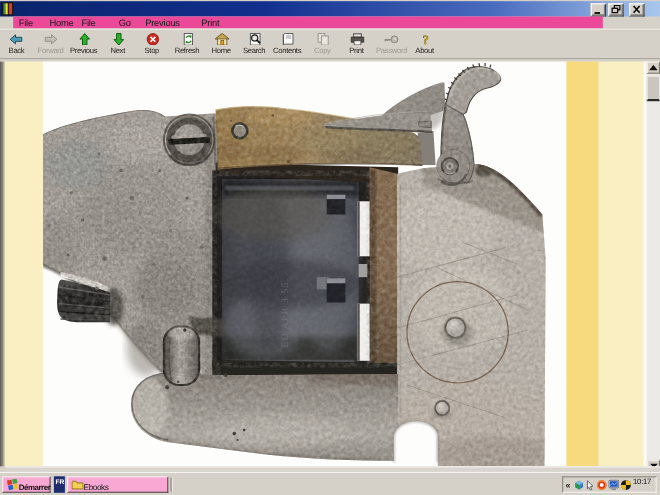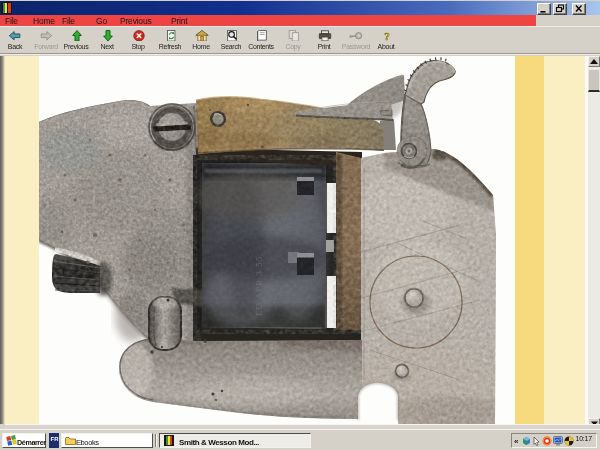--- a/index.html
+++ b/index.html
@@ -2,39 +2,39 @@
 <html><head><meta charset="utf-8">
 <style>
 *{margin:0;padding:0;box-sizing:border-box}
 html,body{width:600px;height:450px;overflow:hidden}
 body{font-family:"Liberation Sans",sans-serif;background:#d5d1c9;position:relative}
 #titlebar{position:absolute;left:0;top:0;width:600px;height:15px;background:linear-gradient(90deg,#0a246a 0%,#122f8e 40%,#4a6cbe 75%,#a9c6ec 100%);border-top:1px solid #d5d1c9}
 #ticon{position:absolute;left:1px;top:1px;width:11px;height:12px;background:#151515}
 #ticon i{position:absolute;top:1px;bottom:1px;width:2px}
 #ttext{position:absolute;left:17px;top:2px;color:#fff;font-size:11px;font-weight:bold;letter-spacing:1.3px;white-space:nowrap}
 .wbtn{position:absolute;top:2px;width:14px;height:12px;overflow:hidden;background:#d5d1c9;border-top:1px solid #fff;border-left:1px solid #fff;border-right:1px solid #404040;border-bottom:1px solid #404040;box-shadow:inset -1px -1px 0 #808080}
-#menubar{position:absolute;left:0;top:15px;width:536px;height:11px;background:#ef4444}
+#menubar{position:absolute;left:12px;top:15px;width:536px;height:11px;background:#ec4899}
 .mitem{position:absolute;top:1px;font-size:8.5px;color:#1a1a1a;letter-spacing:-0.2px}
 #toolbar{position:absolute;left:0;top:26px;width:600px;height:27px;background:#d5d1c9;border-top:1px solid #eeebe5}
 .tbi{position:absolute;top:2.5px;width:14px;height:11.5px}
 .tbl{position:absolute;top:15.5px;font-size:7px;color:#26241f;letter-spacing:-0.3px;text-align:center;width:44px;margin-left:-22px}
 .tbl.dis{color:#9d988f}
 #tbgroove{position:absolute;left:0;top:53px;width:600px;height:2px;background:#9a968e;border-bottom:1px solid #f2efe9}
 #content{position:absolute;left:0;top:56px;width:600px;height:368px;background:#faefc2}
 #lborder{position:absolute;left:0;top:0;width:5px;height:368px;background:linear-gradient(90deg,#5d5a55,#8a867e 45%,#cdc4a4 80%,#faefc2)}
 #whitearea{position:absolute;left:39px;top:0;width:476px;height:368px;background:#fdfdfc}
 #goldstrip{position:absolute;left:515px;top:0;width:29px;height:368px;background:#f8da7e}
 #vscroll{position:absolute;left:588px;top:0;width:12px;height:373px;background:#eceae6}
 #vsgap{position:absolute;left:585px;top:0;width:3px;height:368px;background:#fbfaf8}
 .sbtn{position:absolute;left:588px;width:12px;height:11px;background:#d5d1c9;border:1px solid #f4f1ec;border-right-color:#7a766e;border-bottom-color:#7a766e}
 .sbtn svg{display:block;margin:2px auto 0}
 #sthumb{position:absolute;left:588px;top:13px;width:12px;height:23px;background:#c9c5bf;border:1px solid #e8e5e0;border-bottom:2px solid #2a2a28}
 #botline{position:absolute;left:5px;top:424px;width:595px;height:5px;background:#d9d5ce;border-top:1px solid #f5f3ef}
 #taskbar{position:absolute;left:0;top:429px;width:600px;height:21px;background:#d5d1c9;border-top:1px solid #f5f3ef}
-.tkbtn{position:absolute;top:3px;height:15px;background:#ffffff;border-top:1px solid #f3f1ec;border-left:1px solid #f3f1ec;border-right:1px solid #504d48;border-bottom:1px solid #504d48;font-size:8px;color:#111}
+.tkbtn{position:absolute;top:3px;height:15px;background:#f9a8d4;border-top:1px solid #f3f1ec;border-left:1px solid #f3f1ec;border-right:1px solid #504d48;border-bottom:1px solid #504d48;font-size:8px;color:#111}
 .tkbtn .lbl{position:absolute;top:3.5px;white-space:nowrap;letter-spacing:-0.4px;font-size:7.5px}
 #trayarea{position:absolute;left:511px;top:3px;width:86px;height:15px;border-top:1px solid #8a867e;border-left:1px solid #8a867e;border-right:1px solid #f5f3ef;border-bottom:1px solid #f5f3ef}
 #clock{position:absolute;right:8px;top:5px;font-size:7px;color:#111;letter-spacing:-0.2px}
 .ticon{position:absolute;top:1px;width:11px;height:11px}
 .wbtn svg{display:block;margin:0 auto}
 .tbi{display:block}
 </style></head>
 <body>
 <div id="titlebar">
   <div id="ticon">
@@ -506,28 +506,20 @@
   </div>
   <div style="position:absolute;left:49px;top:3px;width:10px;height:15px;background:#1e2d6e"></div>
   <div style="position:absolute;left:50.5px;top:6px;color:#fff;font-size:6px;font-weight:bold">FR</div>
   <div class="tkbtn" style="left:61px;width:92px">
     <svg class="ticon" style="left:3px" viewBox="0 0 11 11">
         <path d="M0.5 3 L0.5 9.5 L10.5 9.5 L10.5 4 L5 4 L4 2.5 L1 2.5 Z" fill="#f4ce57" stroke="#8a6a10" stroke-width="0.8"></path>
       </svg>
     <span class="lbl" style="left:14px">Ebooks</span>
   </div>
   <div style="position:absolute;left:155px;top:4px;width:2px;height:13px;border-left:1px solid #807c74;border-right:1px solid #f5f3ef"></div>
-  <div class="tkbtn" style="left:159px;width:152px;font-weight:bold;background:#edece8;border-top-color:#504d48;border-left-color:#504d48;border-right-color:#f3f1ec;border-bottom-color:#f3f1ec">
-    <div class="ticon" style="left:4px;width:10px;background:#151515">
-        <i style="position:absolute;left:2px;top:1px;bottom:1px;width:2px;background:#3f8a50"></i>
-        <i style="position:absolute;left:4px;top:1px;bottom:1px;width:2px;background:#ede62a"></i>
-        <i style="position:absolute;left:6px;top:1px;bottom:1px;width:2px;background:#d14020"></i>
-      </div>
-    <span class="lbl" style="left:19px;font-size:8px">Smith &amp; Wesson Mod...</span>
-  </div>
   <div id="trayarea">
     <span style="position:absolute;left:2px;top:3px;font-size:8px;font-weight:bold;color:#222">«</span>
     <svg style="position:absolute;left:10px;top:2px" width="9" height="10" viewBox="0 0 9 10">
         <path d="M1 3 L4.5 1 L8 3 L8 7 L4.5 9 L1 7 Z" fill="#3a7ec2"></path>
         <path d="M1 3 L4.5 5 L8 3 L4.5 1 Z" fill="#7ab8e8"></path>
         <path d="M4.5 5 L4.5 9 L1 7 L1 3 Z" fill="#2a9a4a"></path>
       </svg>
     <svg style="position:absolute;left:20px;top:2px" width="9" height="10" viewBox="0 0 9 10">
         <path d="M2 1 L7 6 L4.8 6.4 L6 9 L4.6 9.5 L3.4 7 L2 8.4 Z" fill="#f2f2f0" stroke="#444" stroke-width="0.7"></path>
       </svg>

